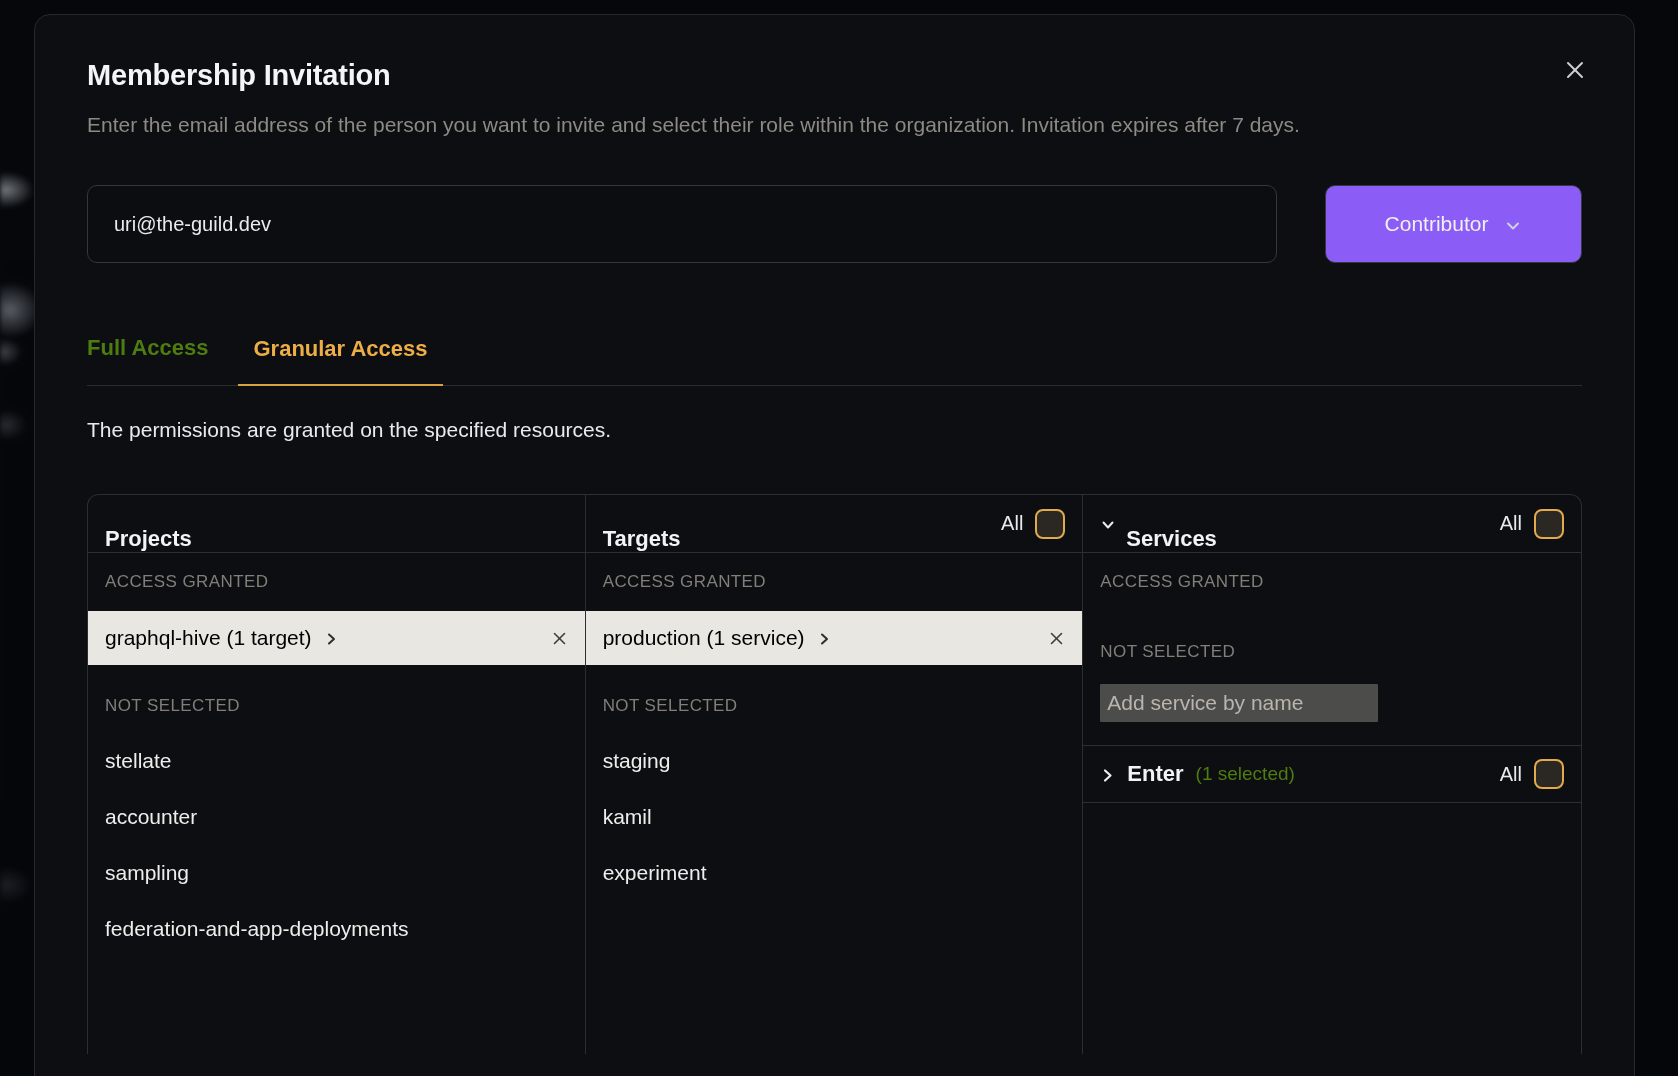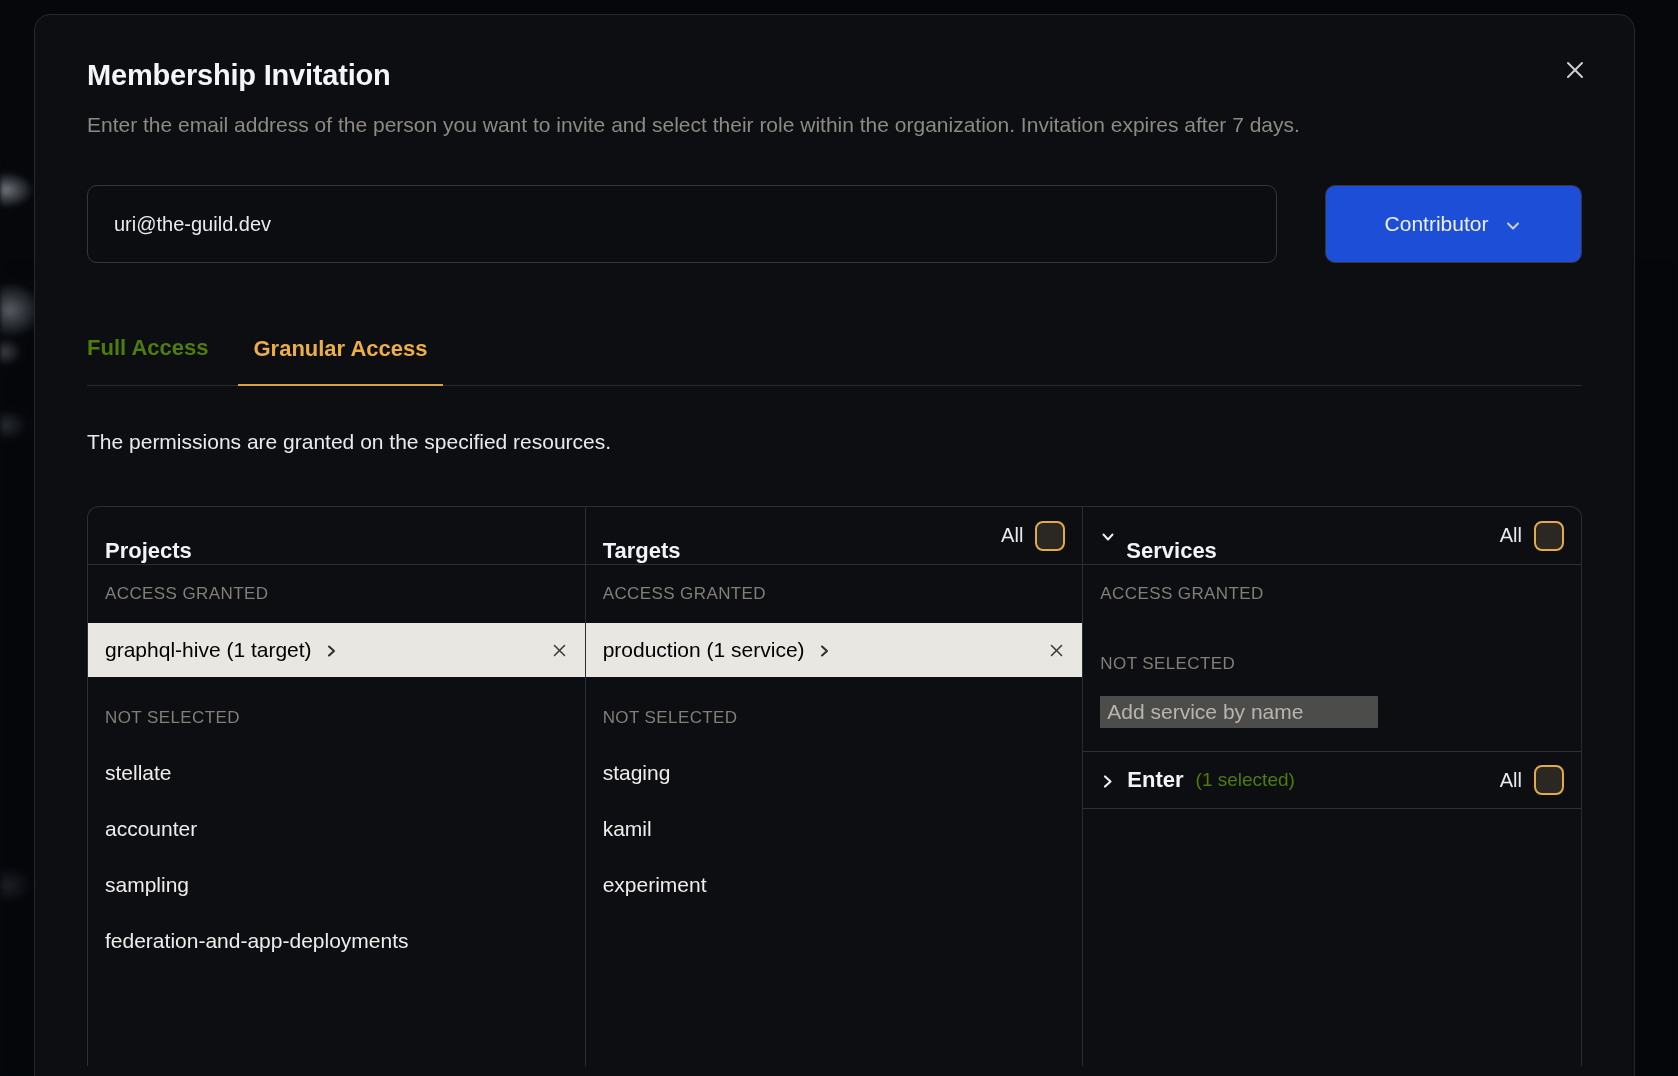--- a/index.html
+++ b/index.html
@@ -45,36 +45,36 @@
   }
   .invite-row { margin-top:42px; display:flex; gap:48px;justify-content:center; }
   .email-input {
     flex:1; height:78px;
     background:#0c0d10; border:1px solid #34373c; border-radius:10px;
     padding:0 26px; font-size:20px; color:#e9ebed;
     font-family:"Liberation Sans", sans-serif; outline:none;
   }
   .role-select {
     width:257px; height:78px; flex:none;
-    background:#1d4ed8; border:1px solid #34373c; border-radius:10px;
+    background:#8b5cf6; border:1px solid #34373c; border-radius:10px;
     display:flex; align-items:center; justify-content:center; gap:16px;
     font-size:21px; color:#eef0f2; cursor:pointer;
   }
   .role-select .chev { color:#cfd3d7; margin-top:3px; }
   .tabs { margin-top:72px; display:flex; align-items:flex-end; gap:30px; border-bottom:1px solid #2a2c30; }
   .tab {
     font-size:22px; font-weight:700; color:#4d7c0f;
     padding:0 0 24px 0; cursor:pointer; background:none; border:none;
     font-family:"Liberation Sans", sans-serif;
   }
   .tab.active {
     color:#ecae45; padding:0 15px 22px 15px;
     border-bottom:2px solid #d9a23f; margin-bottom:-1px;
   }
-  .permissions-note { margin-top:44px; font-size:21px; color:#e9eaec; }
+  .permissions-note { margin-top:32px; font-size:21px; color:#e9eaec; }
   .resources { 
     margin-top:52px; height:560px;
     border:1px solid #2c2e32; border-bottom:none; border-radius:12px 12px 0 0;
     display:grid; grid-template-columns:1fr 1fr 1fr; overflow:hidden;
   }
   .col { border-right:1px solid #2c2e32; display:flex; flex-direction:column; }
   .col:last-child { border-right:none; }
   .col-header {
     height:58px; flex:none; display:flex; align-items:center; gap:10px;
     padding:0 17px; border-bottom:1px solid #2c2e32;
@@ -101,21 +101,21 @@
     height:54px; flex:none; display:flex; align-items:center; padding:0 17px;
     color:#f0f0ee; font-size:21px;
   }
   .row-granted .x-btn { margin-left:auto; color:#8b8b8b; }
   .x-btn { background:none; border:none; cursor:pointer; display:flex; align-items:center; }
   .item {
     height:56px; flex:none; display:flex; align-items:center; padding:0 17px;
     font-size:21px; color:#eeedeb; cursor:pointer;
   }
   .service-add {
-    margin:5px 17px 0 17px; width:278px; height:32px; flex:none;
+    margin:5px 17px 0 17px; width:278px; height:38px; flex:none;
     background:#4c4c4b; border:none; border-radius:1px;
     font-size:21px; color:#e6e3de; padding:0 7px;
     font-family:"Liberation Sans", sans-serif; outline:none;
   }
   .service-add::placeholder { color:#b9b5ae; opacity:1; }
   .apps-row {
     margin-top:23px; height:58px; flex:none;
     border-top:1px solid #2c2e32; border-bottom:1px solid #2c2e32;
     display:flex; align-items:center; gap:12px; padding:0 17px; cursor:pointer;
   }

